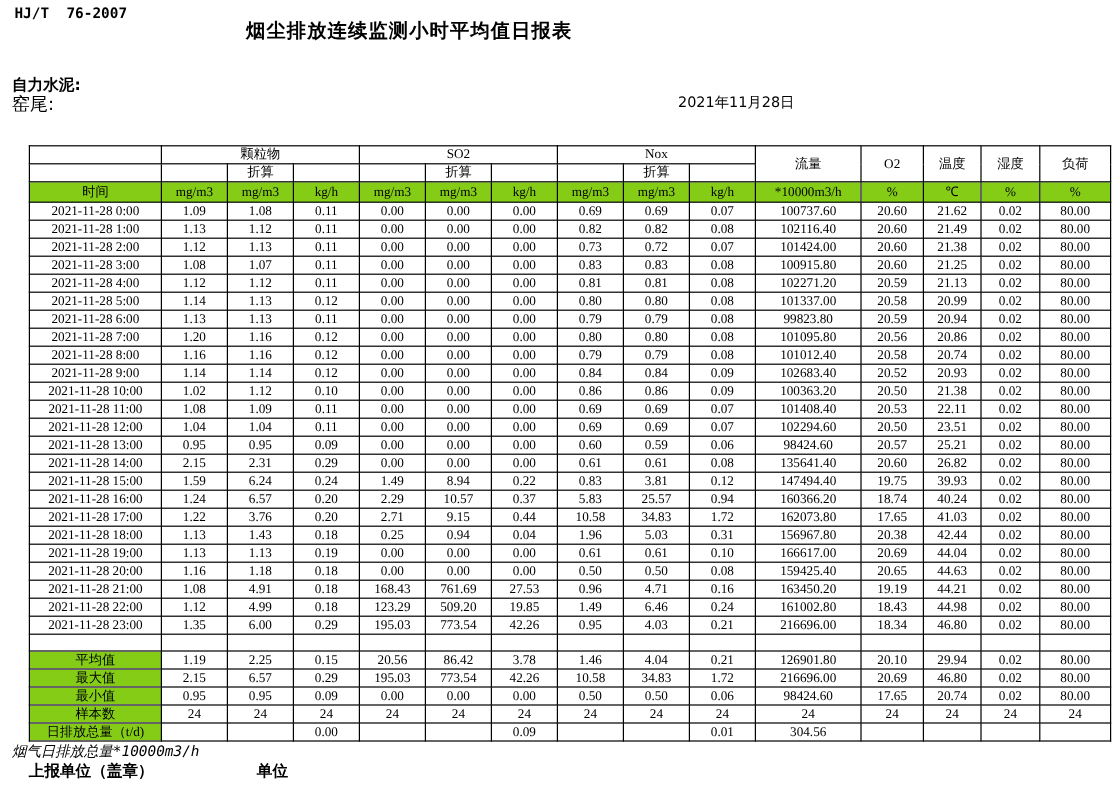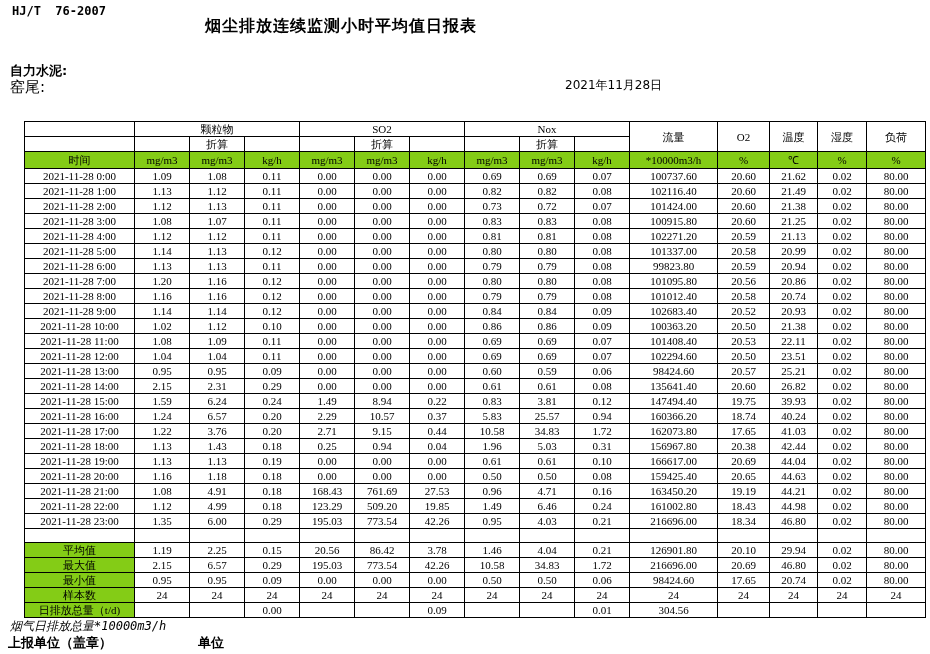--- a/index.html
+++ b/index.html
@@ -37,21 +37,21 @@
   }
   table.report thead td { height:14px; }
   table.report tr.units-row td { height:16px; line-height:16px; }
   .green { background:#84cc16; }
   td.left { text-align:left; }
   .foot1 {
     position:absolute; left:10px; top:618px; font-size:12px;
     font-family:"DejaVu Sans Mono","DejaVu Sans",monospace;
     font-style:italic;
   }
-  .foot2 { position:absolute; left:8px; top:634px; font-size:13px; font-weight:bold;font-family:Liberation Serif, serif; }
+  .foot2 { position:absolute; left:24px; top:634px; font-size:13px; font-weight:bold;font-family:Liberation Serif, serif; }
   .foot2 .unit { position:absolute; left:190px; top:0; white-space:nowrap; }
 </style>
 </head>
 <body>
 
 <div>
   <div class="doc-code">HJ/T  76-2007</div>
   <div class="title">烟尘排放连续监测小时平均值日报表</div>
   <div class="company">自力水泥:</div>
   <div class="location">窑尾:</div>

